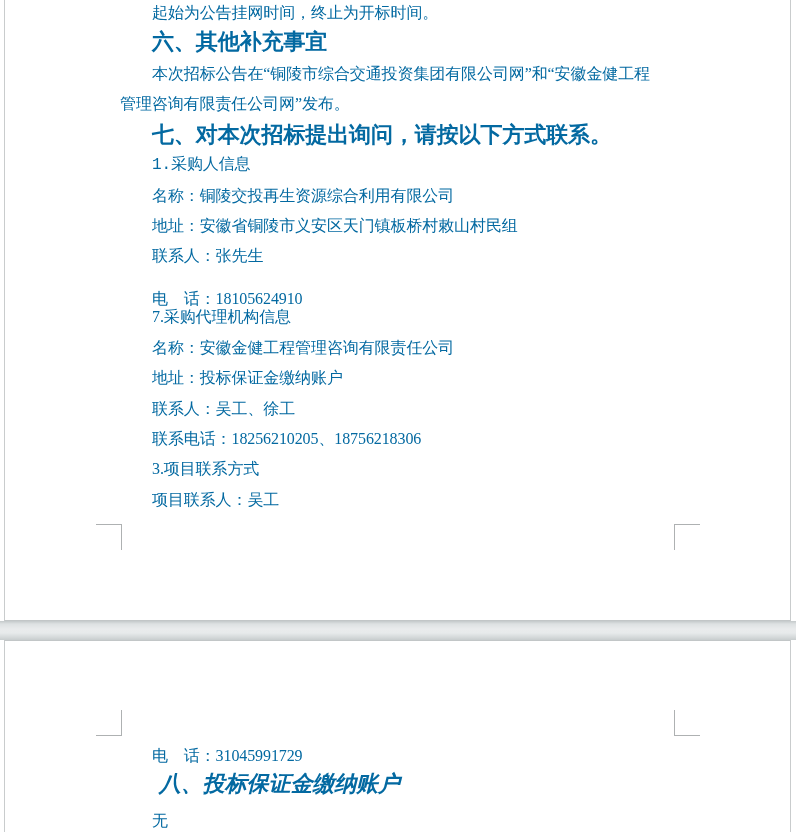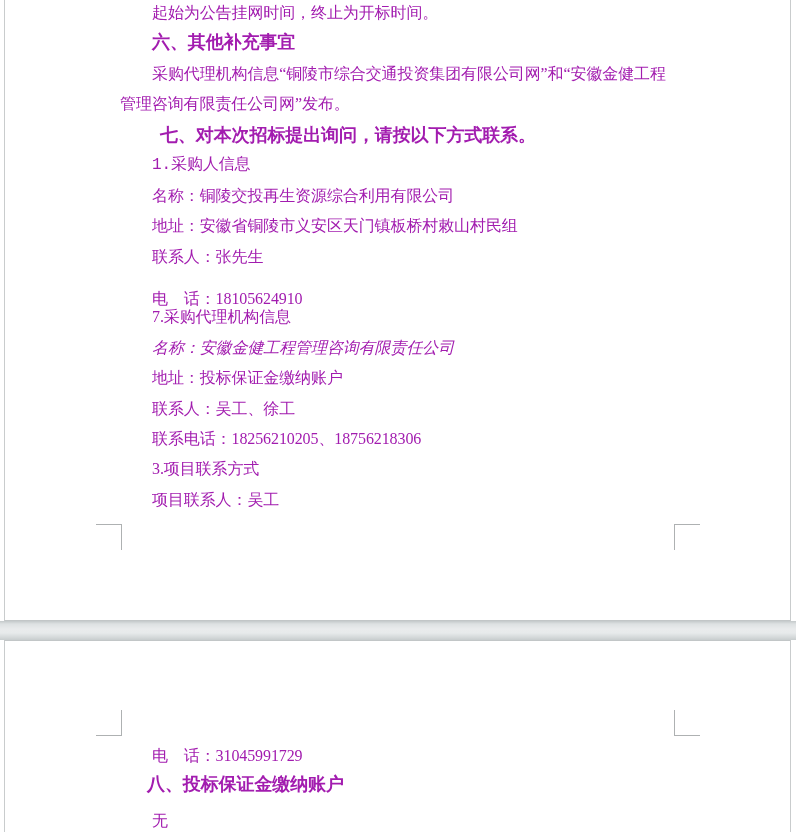--- a/index.html
+++ b/index.html
@@ -45,28 +45,28 @@
       #e9ebec 8px,
       #e7eaeb 12px,
       #d6dadb 16px,
       #c8cdce 19px);
   }
   .line {
     position: absolute;
     height: 22px;
     line-height: 22px;
     font-size: 16px;
-    color: #a21caf;
+    color: #0369a1;
     white-space: pre;
     letter-spacing: -0.1px;
   }
   .heading {
     font-family: "Liberation Sans", "DejaVu Sans", sans-serif;
     font-weight: 700;
-    font-size: 18px;
+    font-size: 22px;
   }
   .mark {
     position: absolute;
     width: 25px;
     height: 25px;
   }
   .mark-br-l { border-top: 1px solid #aeb1b2; border-right: 1px solid #aeb1b2; }
   .mark-br-r { border-top: 1px solid #aeb1b2; border-left: 1px solid #aeb1b2; }
   .mark-tr-l { border-bottom: 1px solid #aeb1b2; border-right: 1px solid #aeb1b2; }
   .mark-tr-r { border-bottom: 1px solid #aeb1b2; border-left: 1px solid #aeb1b2; }
@@ -75,37 +75,37 @@
 <body>
 
 <div class="page page-1"></div>
 
 <div class="page-gap"></div>
 
 <div class="page page-2"></div>
 
 <div class="line" style="left:152px; top:2px;">起始为公告挂网时间，终止为开标时间。</div>
 <div class="line heading" style="left:152px; top:31px;">六、其他补充事宜</div>
-<div class="line" style="left:152px; top:63px;">采购代理机构信息“铜陵市综合交通投资集团有限公司网”和“安徽金健工程</div>
+<div class="line" style="left:152px; top:63px;">本次招标公告在“铜陵市综合交通投资集团有限公司网”和“安徽金健工程</div>
 <div class="line" style="left:120px; top:93px;">管理咨询有限责任公司网”发布。</div>
-<div class="line heading" style="left:160px; top:124px;">七、对本次招标提出询问，请按以下方式联系。</div>
+<div class="line heading" style="left:152px; top:124px;">七、对本次招标提出询问，请按以下方式联系。</div>
 <div class="line" style="left:152px; top:154px;font-family:Liberation Mono, monospace;">1.采购人信息</div>
 <div class="line" style="left:152px; top:185px;">名称：铜陵交投再生资源综合利用有限公司</div>
 <div class="line" style="left:152px; top:215px;">地址：安徽省铜陵市义安区天门镇板桥村敕山村民组</div>
-<div class="line" style="left:152px; top:246px;">联系人：张先生</div>
+<div class="line" style="left:152px; top:246px;font-family:Liberation Mono, monospace;">联系人：张先生</div>
 <div class="line" style="left:152px; top:276px;margin-top:12px;">电　话：18105624910</div>
 <div class="line" style="left:152px; top:306px;">7.采购代理机构信息</div>
-<div class="line" style="left:152px; top:337px;font-style:italic;">名称：安徽金健工程管理咨询有限责任公司</div>
+<div class="line" style="left:152px; top:337px;">名称：安徽金健工程管理咨询有限责任公司</div>
 <div class="line" style="left:152px; top:367px;">地址：投标保证金缴纳账户</div>
 <div class="line" style="left:152px; top:398px;">联系人：吴工、徐工</div>
 <div class="line" style="left:152px; top:428px;">联系电话：18256210205、18756218306</div>
 <div class="line" style="left:152px; top:458px;">3.项目联系方式</div>
 <div class="line" style="left:152px; top:489px;">项目联系人：吴工</div>
 
 <div class="mark mark-br-l" style="left:96px;  top:524px;"></div>
 <div class="mark mark-br-r" style="left:674px; top:524px;"></div>
 
 <div class="mark mark-tr-l" style="left:96px;  top:710px;"></div>
 <div class="mark mark-tr-r" style="left:674px; top:710px;"></div>
 
 <div class="line" style="left:152px; top:745px;">电　话：31045991729</div>
-<div class="line heading" style="left:147px; top:773px;">八、投标保证金缴纳账户</div>
+<div class="line heading" style="left:159px; top:773px;font-style:italic;">八、投标保证金缴纳账户</div>
 <div class="line" style="left:152px; top:810px;">无</div>
 
 </body></html>

